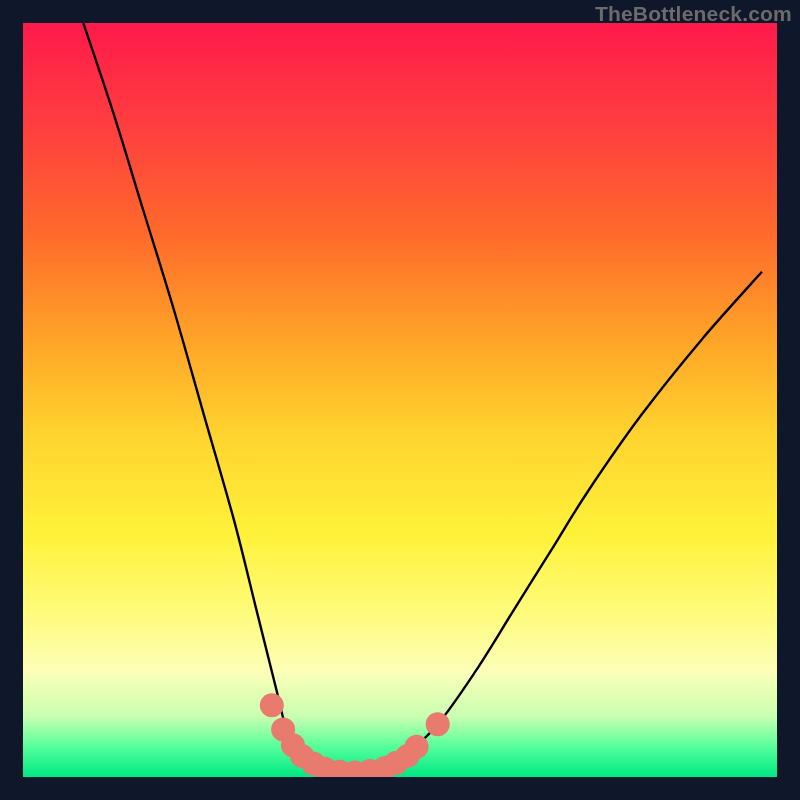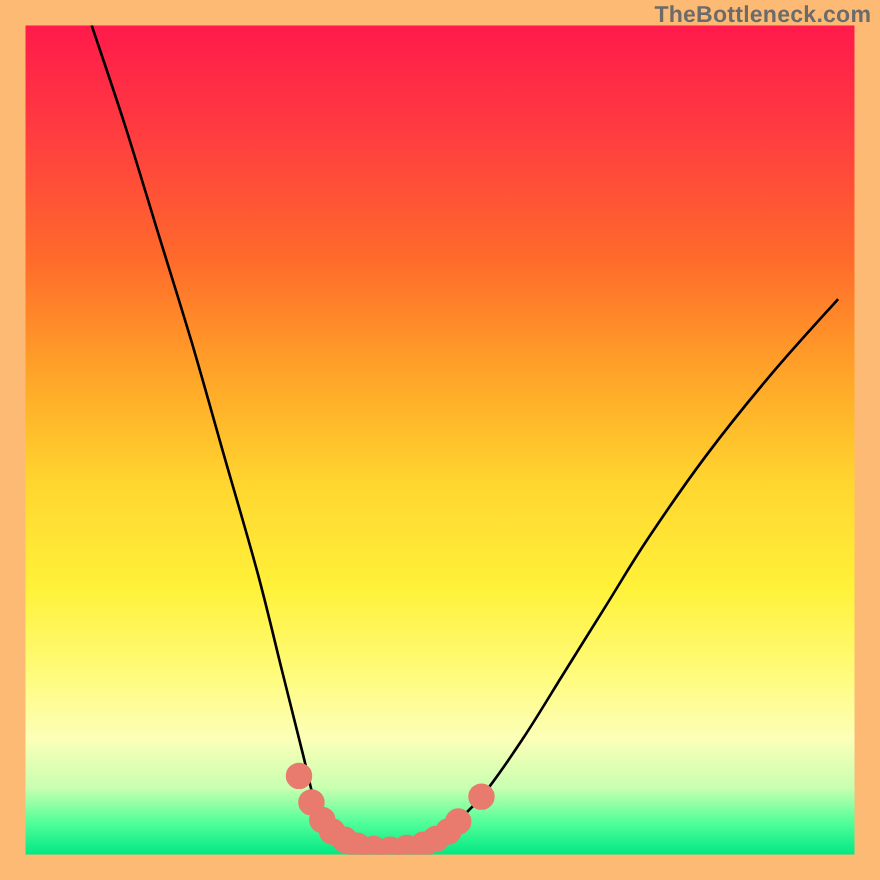--- a/index.html
+++ b/index.html
@@ -9,21 +9,21 @@
     height: 800px;
     background: #000;
     overflow: hidden;
   }
   .frame {
     position: absolute;
     top: 0;
     left: 0;
     width: 800px;
     height: 800px;
-    background: #fdba74;
+    background: #0f172a;
   }
   .plot-area {
     position: absolute;
     top: 23px;
     left: 23px;
     width: 754px;
     height: 754px;
     overflow: hidden;
   }
   .gradient-bg {

